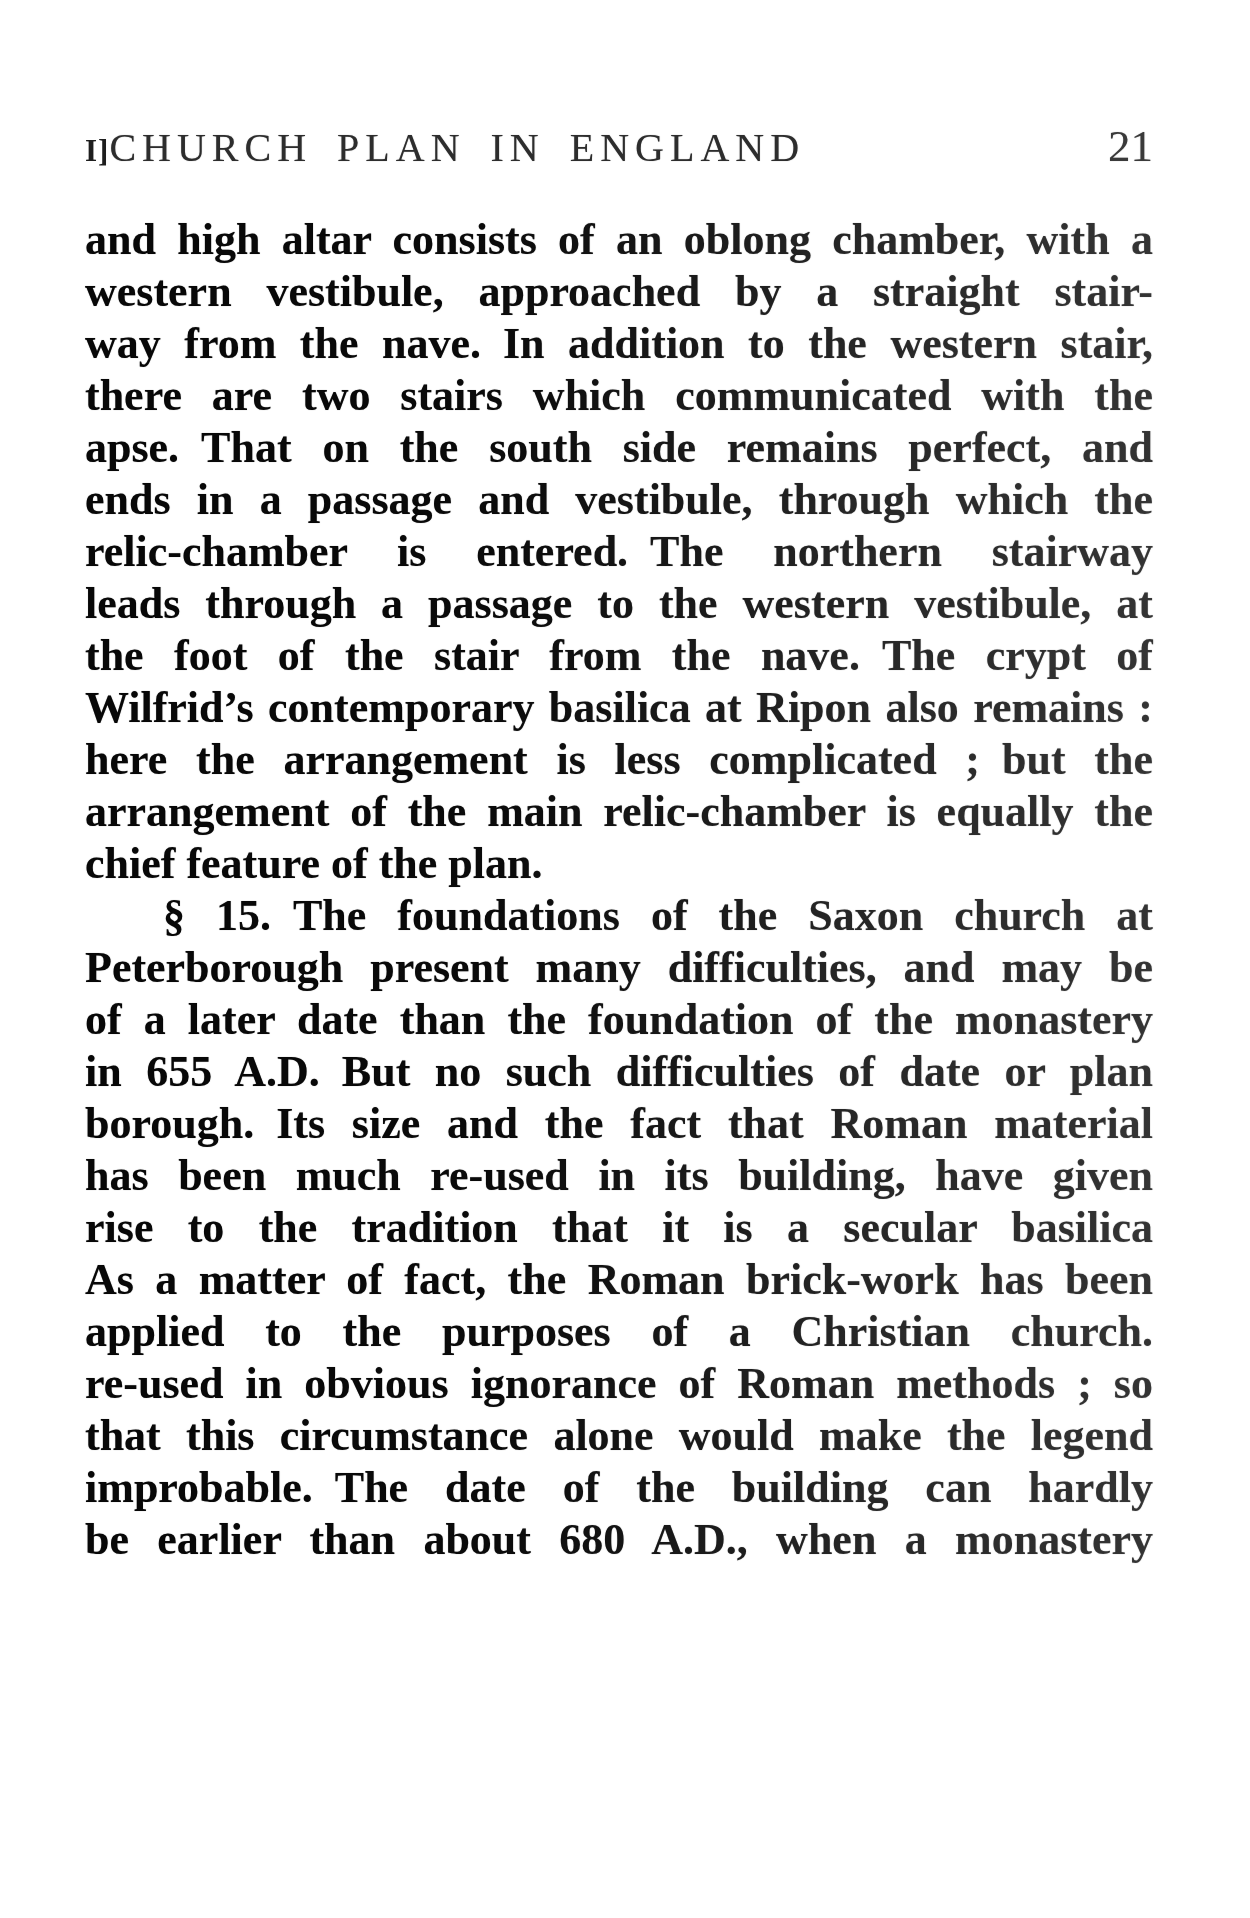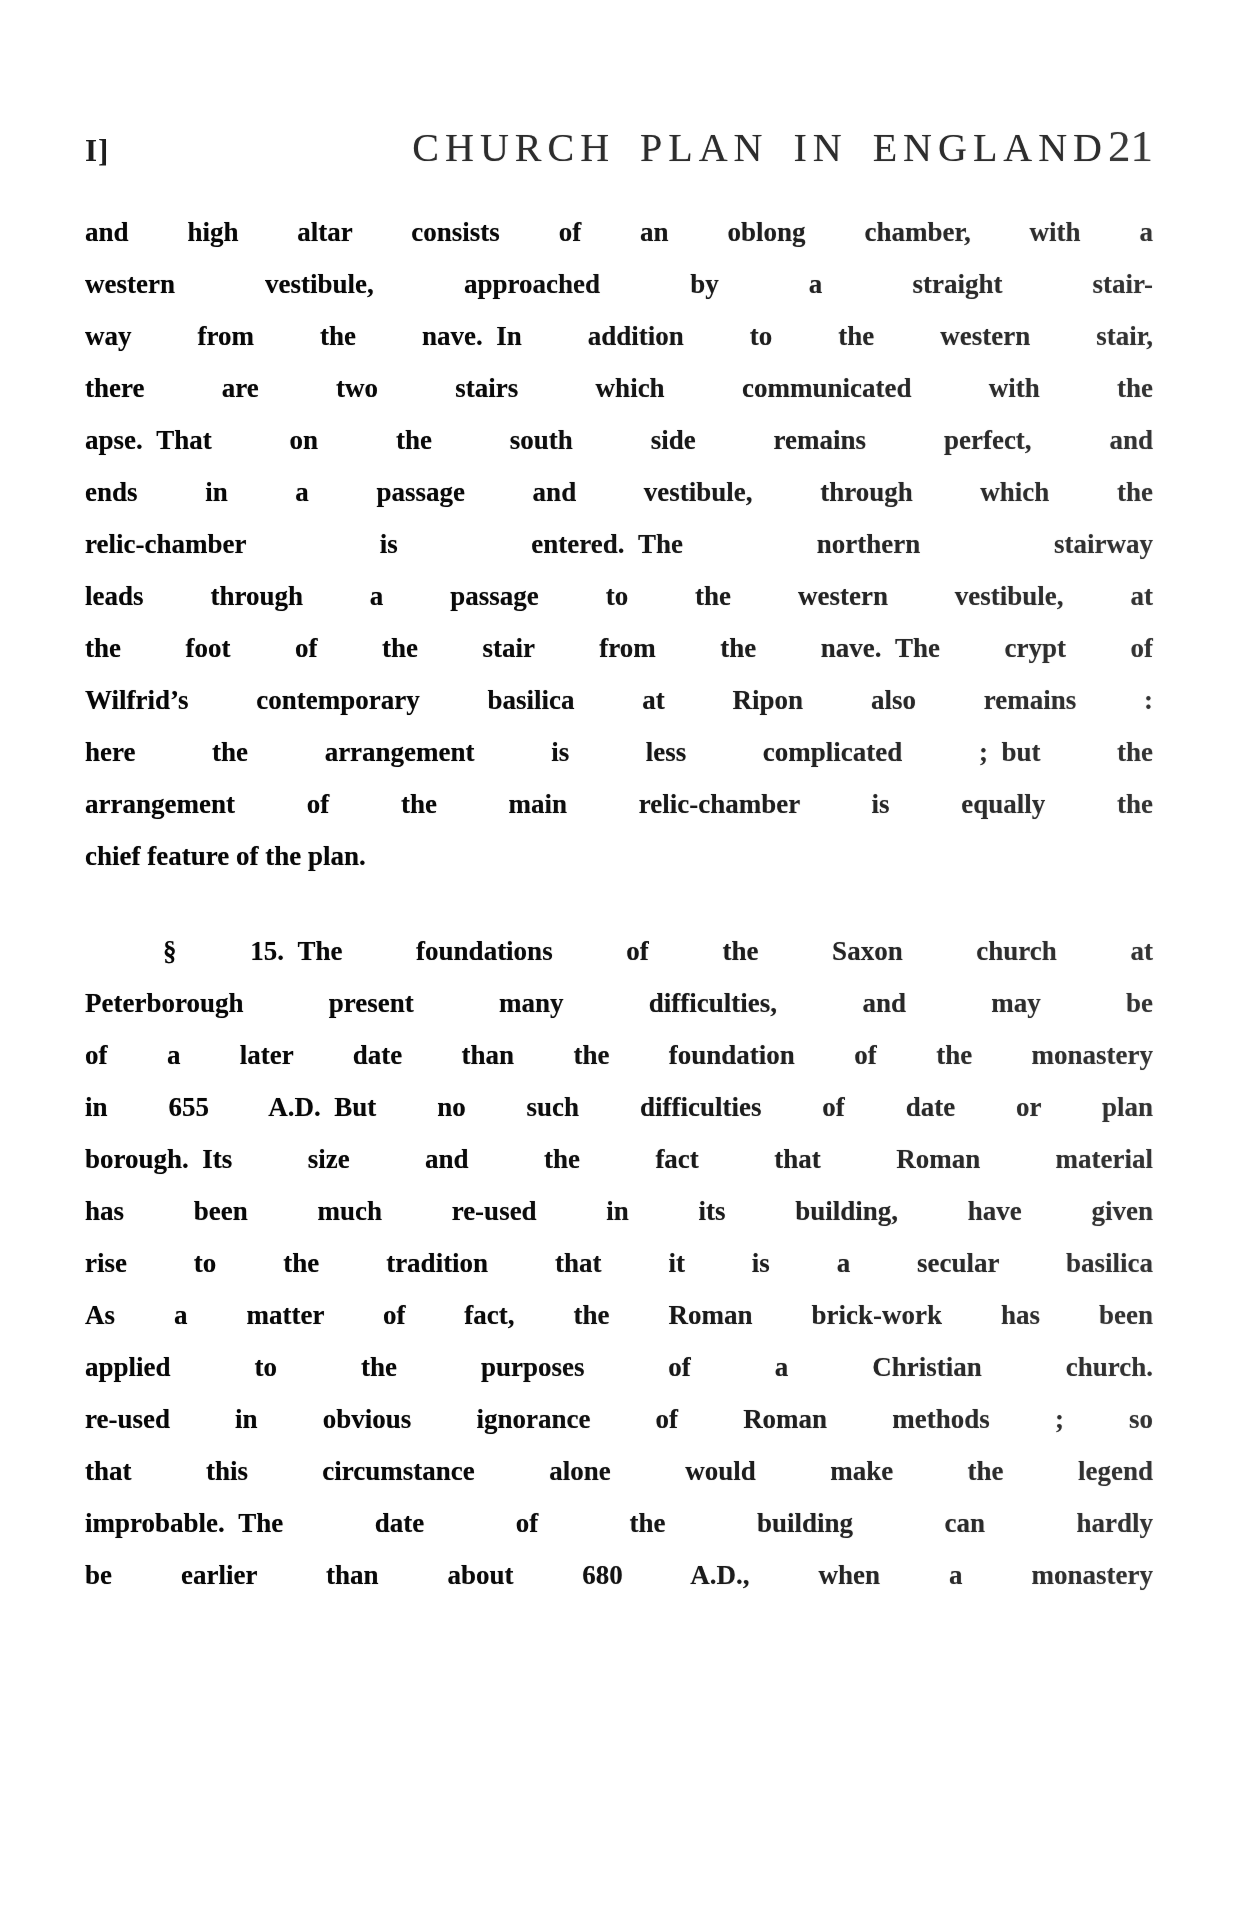--- a/index.html
+++ b/index.html
@@ -26,57 +26,56 @@
     color: #2a2a2a;
   }
   .chapter-mark {
     font-size: 31px;
     font-weight: 700;
     color: #1e1e1e;
     letter-spacing: 1px;
   }
   .head-title {
     flex: 1;
-    text-align: right;
+    text-align: left;
     font-size: 40px;
     font-weight: 400;
     letter-spacing: 6px;
     word-spacing: 9px;
     color: #2d2d2d;
     text-shadow: 0 0 1px rgba(40,40,40,0.45);
   }
   .page-number {
     font-size: 45px;
     font-weight: 400;
     color: #3a3a3a;
     text-shadow: 0 0 1px rgba(40,40,40,0.4);
   }
   
   .body-text {
     position: absolute;
-    top: 206px;
+    top: 214px;
     left: 85px;
     width: 1068px;
-    font-size: 27px;
+    font-size: 44px;
     font-weight: 700;
     line-height: 52px;
     color: #101010;
     text-shadow: 0 0 1px rgba(20,20,20,0.4);
   }
   .line {
     text-align: justify;
     text-align-last: justify;
     white-space: nowrap;
   }
   .line.noj {
     text-align-last: left;
   }
   .line.indent {
     text-indent: 78px;
-    margin-top: 43px;
   }
   
   @supports ((-webkit-background-clip: text) or (background-clip: text)) {
     .line {
       background: linear-gradient(90deg, #000000 0%, #050505 38%, #333333 72%, #4a4a4a 100%);
       -webkit-background-clip: text;
       background-clip: text;
       color: transparent;
     }
   }

